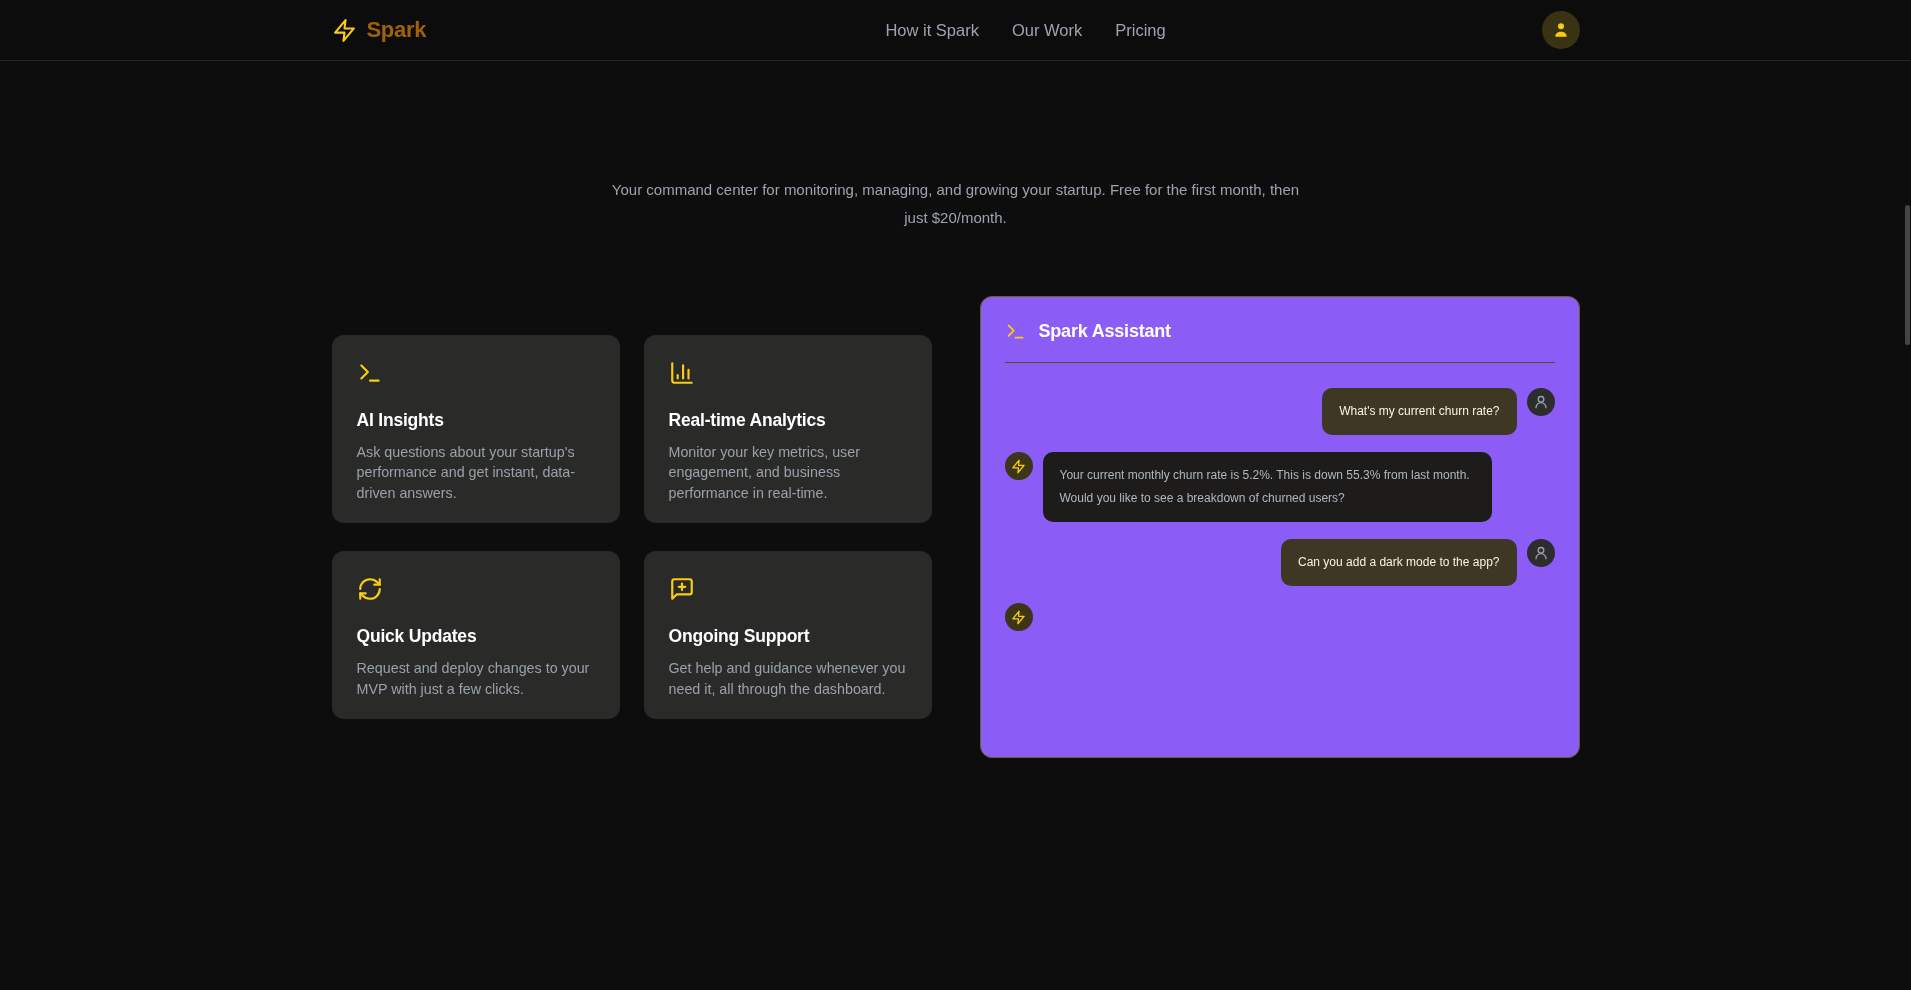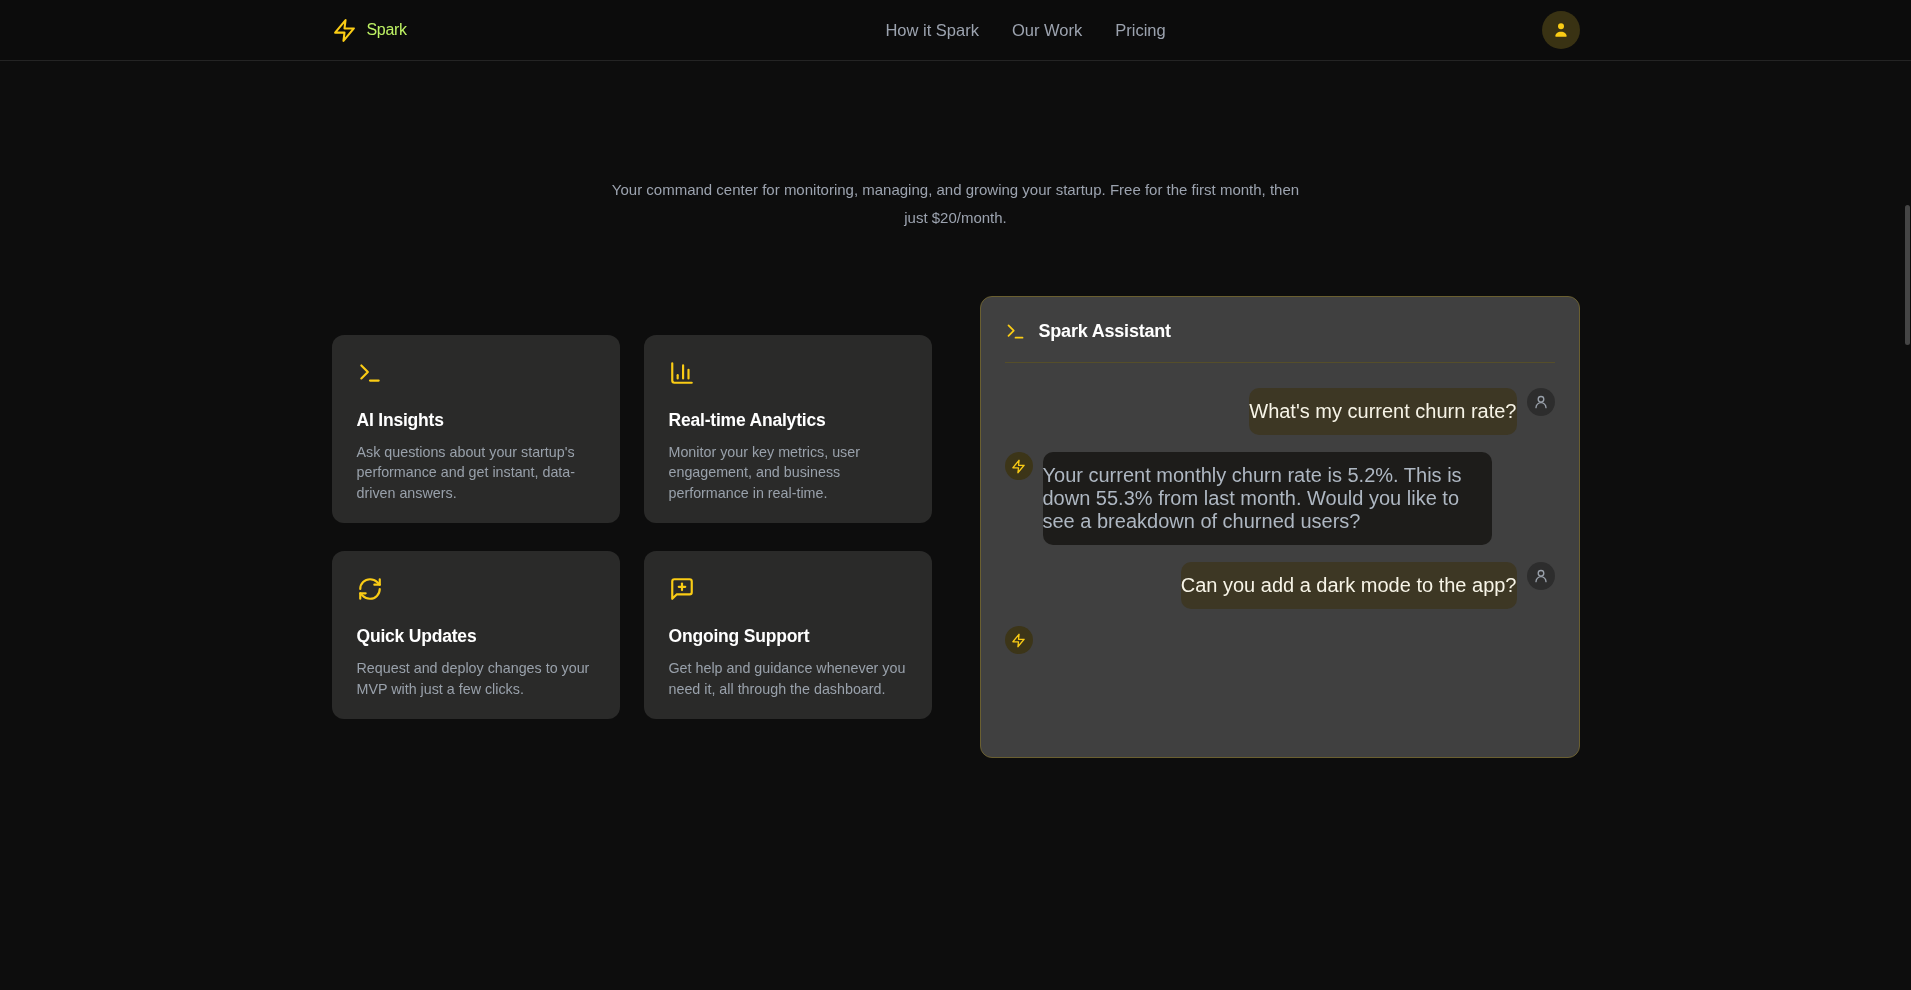--- a/index.html
+++ b/index.html
@@ -30,23 +30,23 @@
     position: relative;
   }
   .brand {
     display: flex;
     align-items: center;
     gap: 10px;
     cursor: pointer;
   }
   .brand-icon { color: #facc15; display: flex; }
   .brand-name {
-    color: #bef264;
-    font-size: 16px;
-    font-weight: normal;
+    color: #a16207;
+    font-size: 22px;
+    font-weight: bold;
     letter-spacing: -0.3px;
   }
   .nav-links {
     position: absolute;
     left: 50%;
     transform: translateX(-25%);
     display: flex;
     gap: 33px;
   }
   .nav-link {
@@ -119,21 +119,21 @@
   .card-desc {
     margin: 11px 0 0;
     color: #99a1ab;
     font-size: 14.3px;
     line-height: 20.5px;
   }
 
   
   .assistant-panel {
     height: 462px;
-    background: #404040;
+    background: #8b5cf6;
     border: 1px solid #6a5f30;
     border-radius: 12px;
     display: flex;
     flex-direction: column;
     justify-content: flex-end;
   }
   .assistant-header {
     display: flex;
     align-items: center;
     gap: 13px;
@@ -151,22 +151,22 @@
     flex: 1;
     padding: 25px 24px 24px;
     display: flex;
     flex-direction: column;
     gap: 17px;
   }
   .msg { display: flex; align-items: flex-start; gap: 10px; }
   .msg.user { justify-content: flex-end; }
   .bubble {
     border-radius: 10px;
-    padding: 12px 0;
-    font-size: 20px;
+    padding: 12px 17px;
+    font-size: 12px;
     line-height: 23px;
   }
   .msg.user .bubble { background: #3d3724; color: #f7f4e7; }
   .msg.assistant .bubble { background: #1d1c1a; color: #aeb7c2; max-width: 449px; }
   .chat-avatar {
     width: 28px;
     height: 28px;
     border-radius: 50%;
     flex-shrink: 0;
     display: flex;

